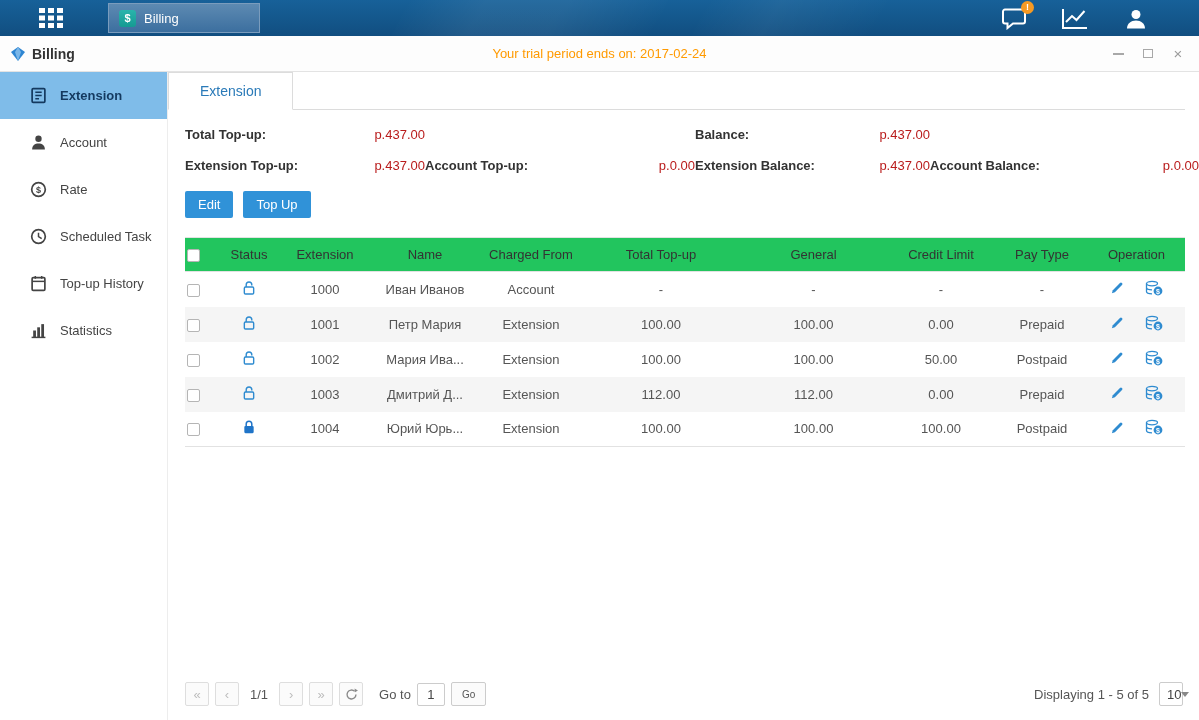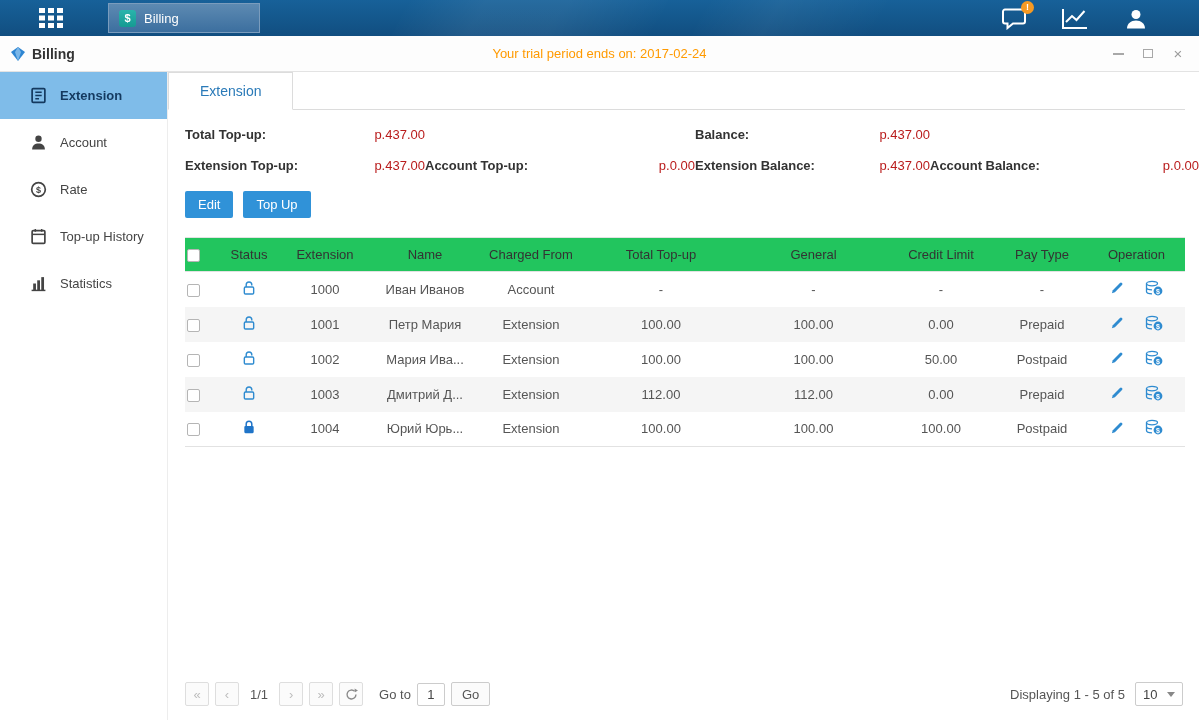--- a/index.html
+++ b/index.html
@@ -67,23 +67,23 @@
   .status-icon { display:inline-block; vertical-align:middle; }
   .op-icon { display:inline-block; margin:0 8px; vertical-align:middle; cursor:pointer; }
 
   
   .pagination { margin-top:auto; padding:0 16px 14px 17px; display:flex; align-items:center; gap:6px; font-size:13px; color:#555; flex:0 0 auto; }
   .pg-btn { width:24px; height:24px; border:1px solid #dedede; background:#fbfbfb; border-radius:2px; color:#bdbdbd;
     display:flex; align-items:center; justify-content:center; font-size:13px; cursor:pointer; }
   .pg-indicator { margin:0 5px; color:#555; }
   .goto-label { margin-left:10px; }
   .goto-input { width:28px; height:23px; border:1px solid #ccc; border-radius:2px; text-align:center; font-size:13px; font-family:inherit; color:#444; }
-  .go-btn { height:24px; padding:0 10px; border:1px solid #ccc; background:#fbfbfb; color:#555; font-size:13px; border-radius:2px; cursor:pointer; font-family:inherit; }
+  .go-btn { height:24px; padding:0 10px; border:1px solid #ccc; background:#fbfbfb; color:#555; font-size:10px; border-radius:2px; cursor:pointer; font-family:inherit; }
   .pg-right { margin-left:auto; display:flex; align-items:center; gap:10px; }
-  .page-size { width:48px; height:24px; border:1px solid #ccc; border-radius:2px; background:#fff;
+  .page-size { width:24px; height:24px; border:1px solid #ccc; border-radius:2px; background:#fff;
     display:flex; align-items:center; justify-content:space-between; padding:0 7px; cursor:pointer; color:#444; }
   .caret-down { width:0; height:0; border-left:4px solid transparent; border-right:4px solid transparent; border-top:5px solid #888; }
 </style>
 </head>
 <body>
 
 <div class="screen">
 
   <header class="topbar">
     <svg class="apps-grid" width="26" height="22" viewBox="0 0 26 22">
@@ -163,20 +163,27 @@
           <path d="M2 14.5 c0 -3.6 2.6 -5.5 6 -5.5 s6 1.9 6 5.5 z" fill="currentColor"></path>
         </svg>
         <span>Account</span>
       </div>
       <div class="side-item">
         <svg width="17" height="17" viewBox="0 0 16 16">
           <circle cx="8" cy="8" r="6.4" fill="none" stroke="currentColor" stroke-width="1.6"></circle>
           <text x="8" y="11" font-size="8.5" font-weight="bold" text-anchor="middle" fill="currentColor">$</text>
         </svg>
         <span>Rate</span>
+      </div>
+      <div class="side-item">
+        <svg width="17" height="17" viewBox="0 0 16 16">
+          <circle cx="8" cy="8" r="6.4" fill="none" stroke="currentColor" stroke-width="1.6"></circle>
+          <path d="M8 4.5 V8 l3 2" stroke="currentColor" stroke-width="1.4" fill="none"></path>
+        </svg>
+        <span>Scheduled Task</span>
       </div>
       <div class="side-item">
         <svg width="17" height="17" viewBox="0 0 16 16">
           <rect x="2" y="2.5" width="12" height="12" rx="1" fill="none" stroke="currentColor" stroke-width="1.6"></rect>
           <path d="M2.6 6 h10.8" stroke="currentColor" stroke-width="1.4"></path>
           <path d="M5 1 v2.6 M11 1 v2.6" stroke="currentColor" stroke-width="1.4"></path>
         </svg>
         <span>Top-up History</span>
       </div>
       <div class="side-item">

